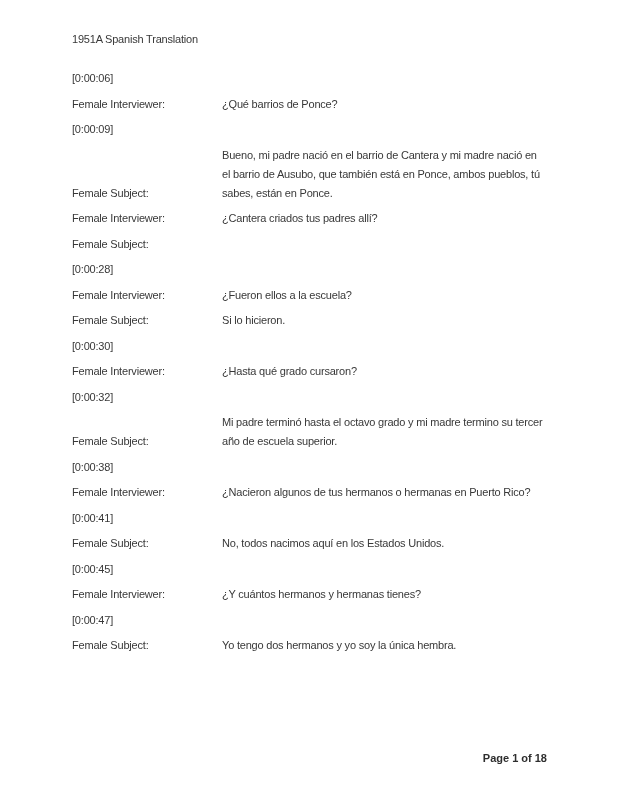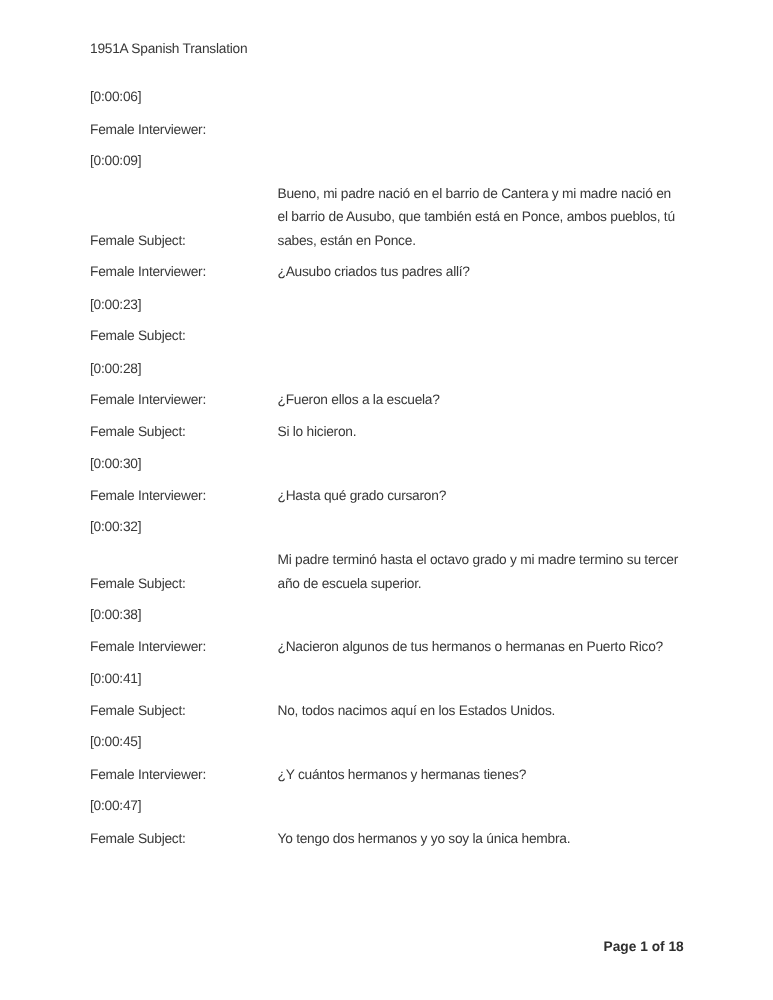--- a/index.html
+++ b/index.html
@@ -63,40 +63,40 @@
 
 <div class="page">
   <div class="content">
     <div class="doc-title">1951A Spanish Translation</div>
 
     <div>
   <div class="entry">
     <div class="timestamp">[0:00:06]</div>
     <div class="row">
       <span class="speaker">Female Interviewer:</span>
+      <span class="dialogue">¿Qué barrios de Ponce?</span>
     </div>
   </div>
 
   <div class="entry">
     <div class="timestamp">[0:00:09]</div>
     <div class="row">
       <span class="speaker">Female Subject:</span>
       <span class="dialogue">Bueno, mi padre nació en el barrio de Cantera y mi madre nació en el barrio de Ausubo, que también está en Ponce, ambos pueblos, tú sabes, están en Ponce.</span>
     </div>
   </div>
 
   <div class="entry">
     <div class="row">
       <span class="speaker">Female Interviewer:</span>
-      <span class="dialogue">¿Ausubo criados tus padres allí?</span>
+      <span class="dialogue">¿Cantera criados tus padres allí?</span>
     </div>
   </div>
 
   <div class="entry">
-    <div class="timestamp">[0:00:23]</div>
     <div class="row">
       <span class="speaker">Female Subject:</span>
     </div>
   </div>
 
   <div class="entry">
     <div class="timestamp">[0:00:28]</div>
     <div class="row">
       <span class="speaker">Female Interviewer:</span>
       <span class="dialogue">¿Fueron ellos a la escuela?</span>

